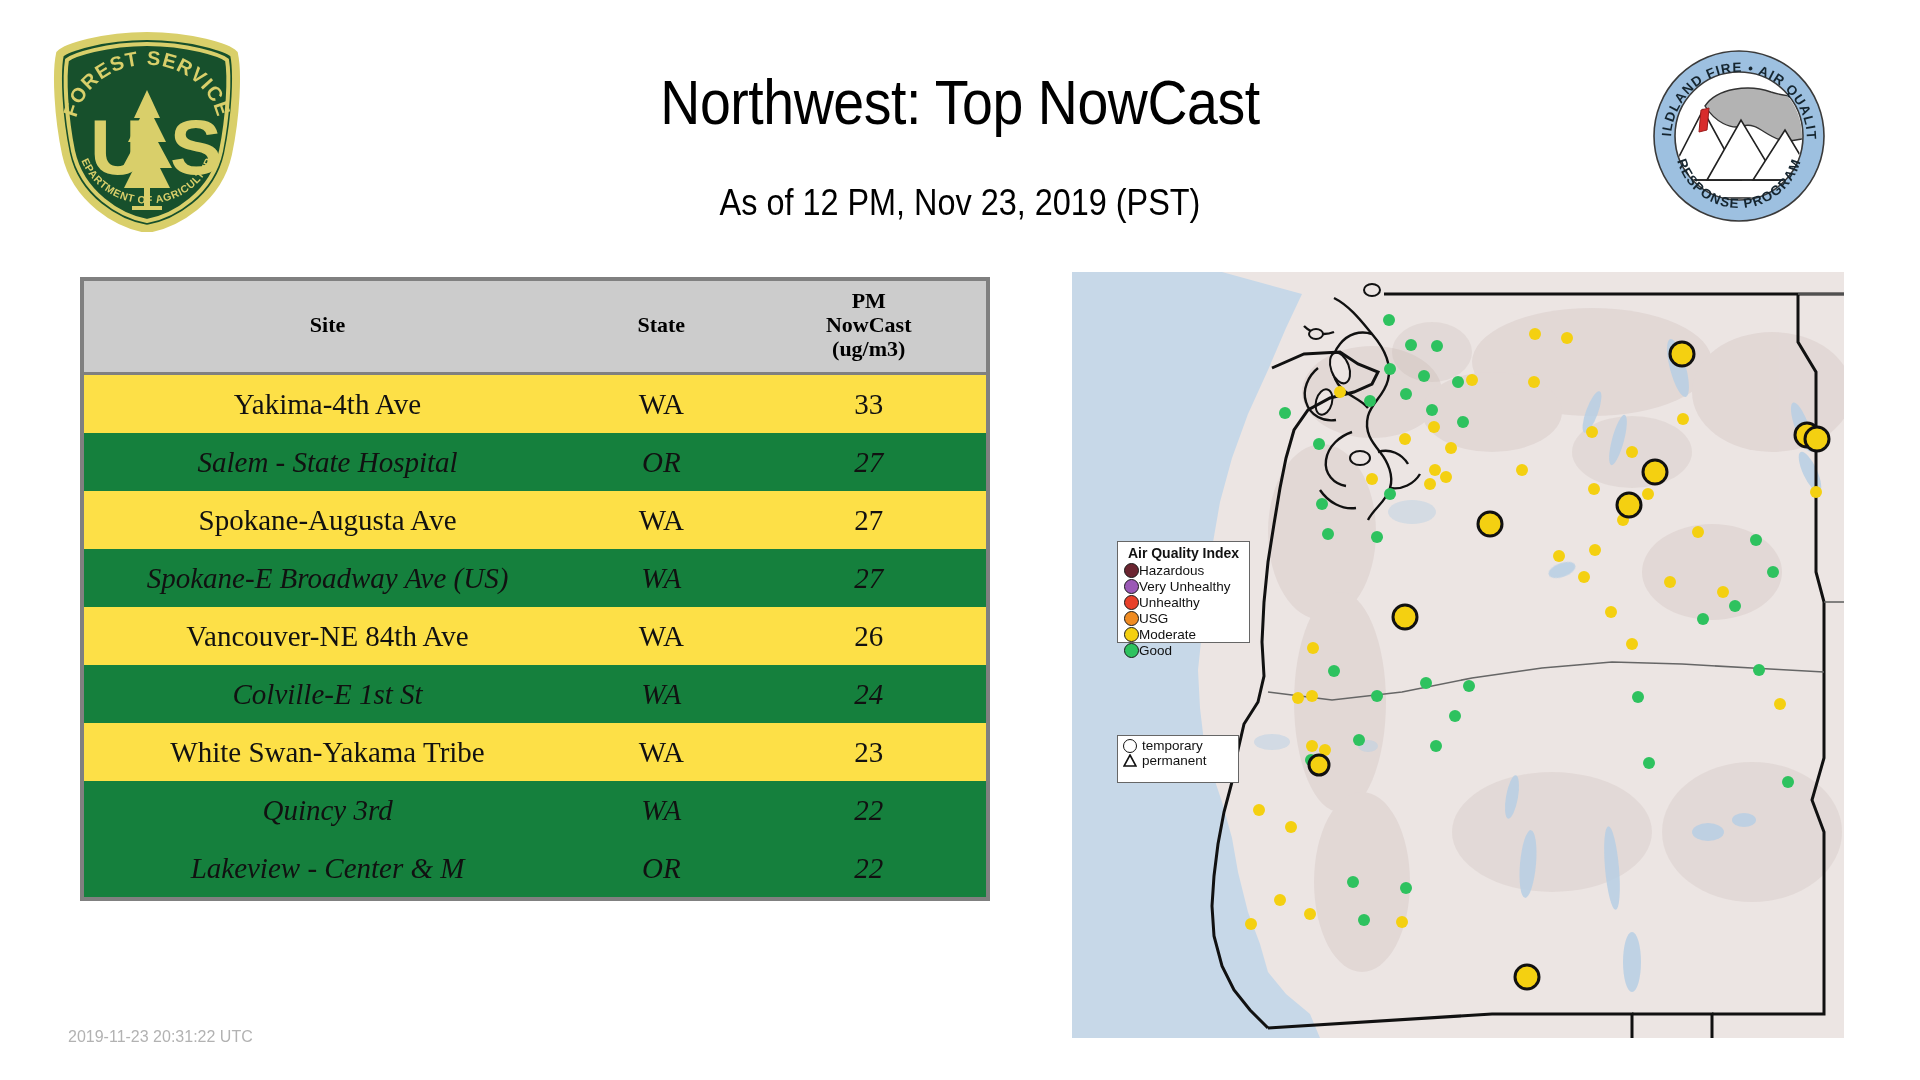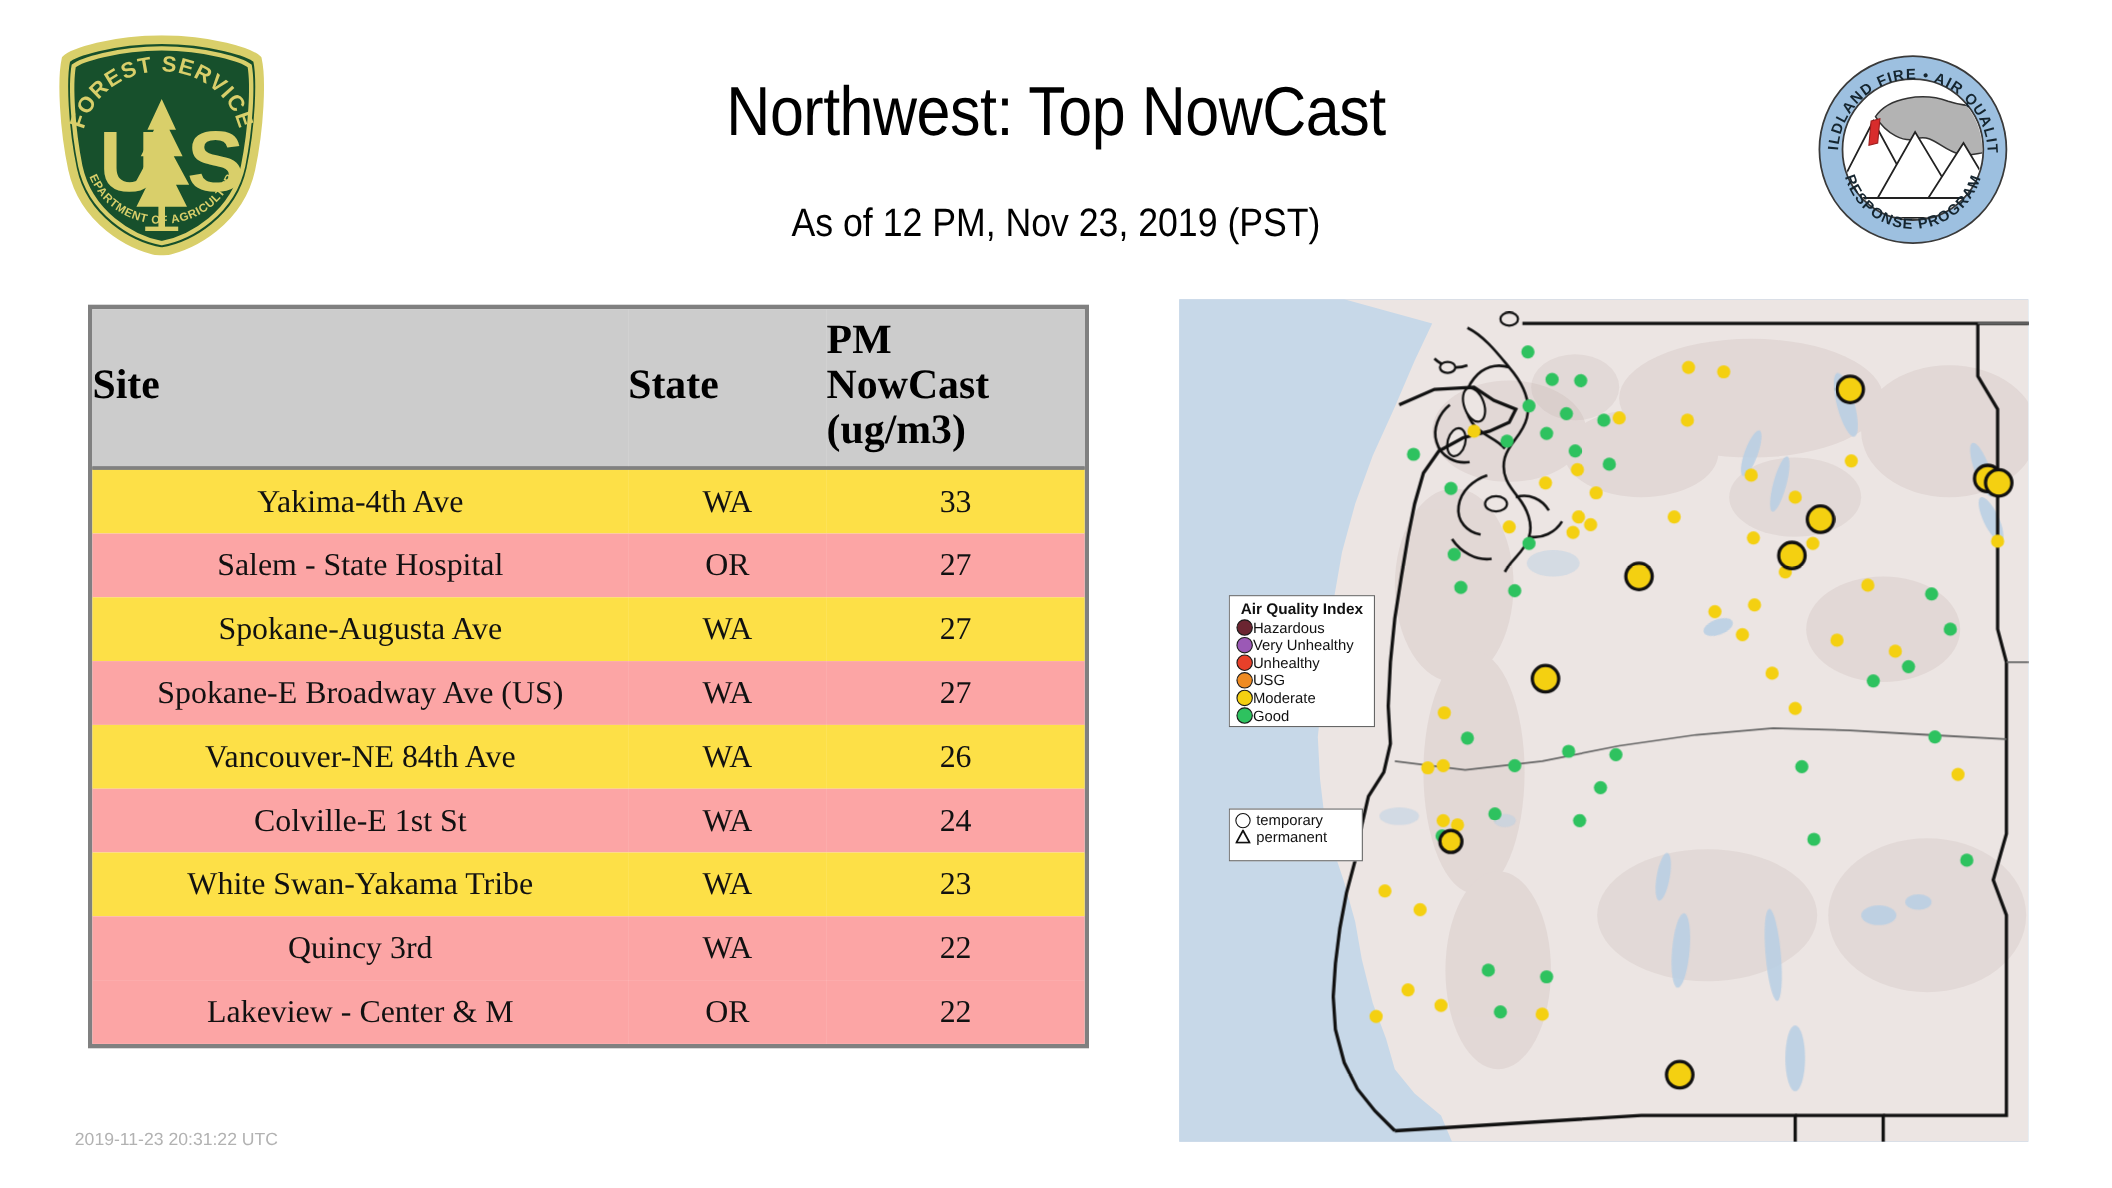--- a/index.html
+++ b/index.html
@@ -38,42 +38,42 @@
     width: 910px;
     border: 4px solid #808080;
     background: #ffffff;
     box-sizing: border-box;
   }
   table.nowcast { border-collapse: collapse; width: 100%; table-layout: fixed; }
   table.nowcast thead th {
     background: #cccccc;
     font-family: "Liberation Serif", serif;
     font-weight: bold;
-    font-size: 38px;
+    font-size: 22px;
     color: #000;
-    text-align: left;
+    text-align: center;
     padding: 8px 0 12px 0;
     vertical-align: middle;
     border-bottom: 3px solid #808080;
     line-height: 1.08;
   }
   table.nowcast thead th.th-site  { width: 54%; margin-top: 18px; }
   table.nowcast thead th.th-state { width: 20%; }
   table.nowcast thead th.th-pm    { width: 26%; }
   table.nowcast tbody td {
     font-family: "Liberation Serif", serif;
     font-size: 29px;
     color: #111;
     text-align: center;
     height: 58px;
     padding: 0;
     vertical-align: middle;
   }
   table.nowcast tbody tr.odd td { background: #fde047; }
-  table.nowcast tbody tr.even td { background: #fca5a5; }
+  table.nowcast tbody tr.even td { background: #15803d; font-style: italic; }
 
   .footer-ts {
     position: absolute; left: 68px; top: 1028px;
     font-size: 16px; color: #b2b2b2;
     font-family: "Liberation Sans", sans-serif;
   }
 
   
   .map-panel {
     position: absolute; left: 1072px; top: 272px;
@@ -82,21 +82,21 @@
     overflow: hidden;
   }
   .map-panel svg { display:block; width: 772px; height: 766px; }
 
   .legend-box {
     position: absolute;
     background: #ffffff;
     border: 1px solid #666;
     box-sizing: border-box;
   }
-  #legend-aqi { left: 1117px; top: 541px; width: 133px; height: 120px; padding: 3px 5px; }
+  #legend-aqi { left: 1117px; top: 541px; width: 133px; height: 102px; padding: 3px 5px; }
   #legend-type { left: 1117px; top: 735px; width: 122px; height: 48px; padding: 3px 5px; }
 
   .legend-title {
     font-size: 14px; font-weight: 700; color: #111;
     text-align: center; margin-bottom: 2px;
     font-family: "Liberation Sans", sans-serif;
   }
   .legend-row { display: flex; align-items: center; gap: 0; line-height: 1; margin: 0 0 1px 1px; }
   .legend-swatch {
     width: 13px; height: 13px; border-radius: 50%;

